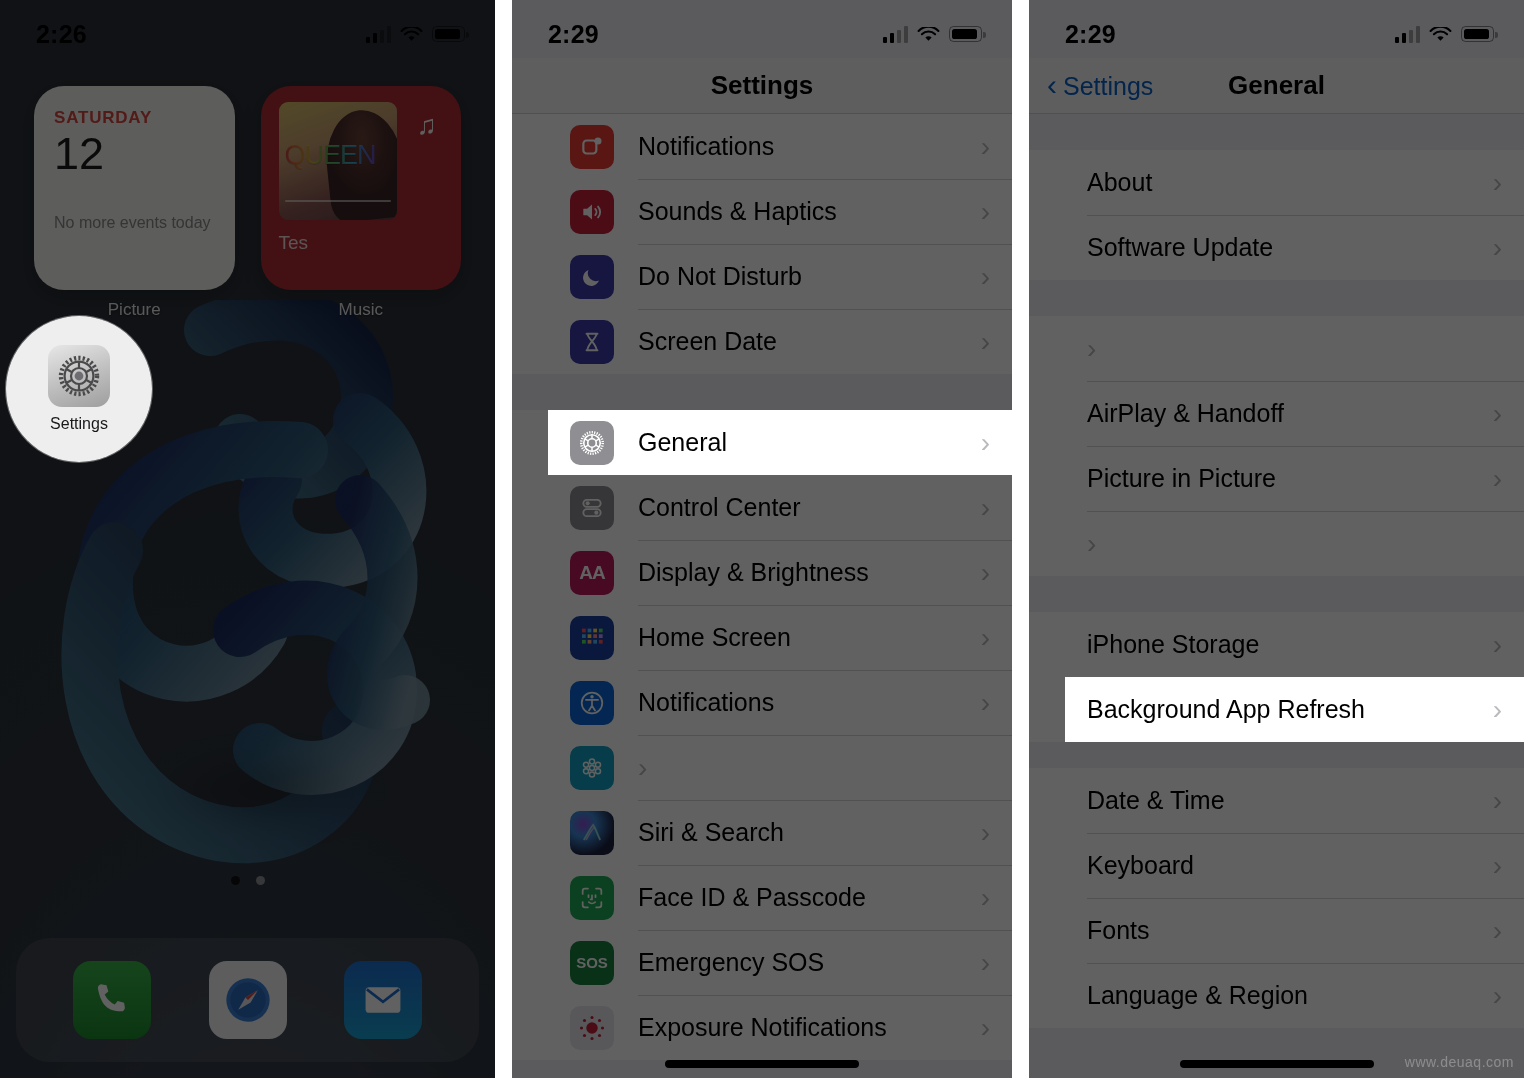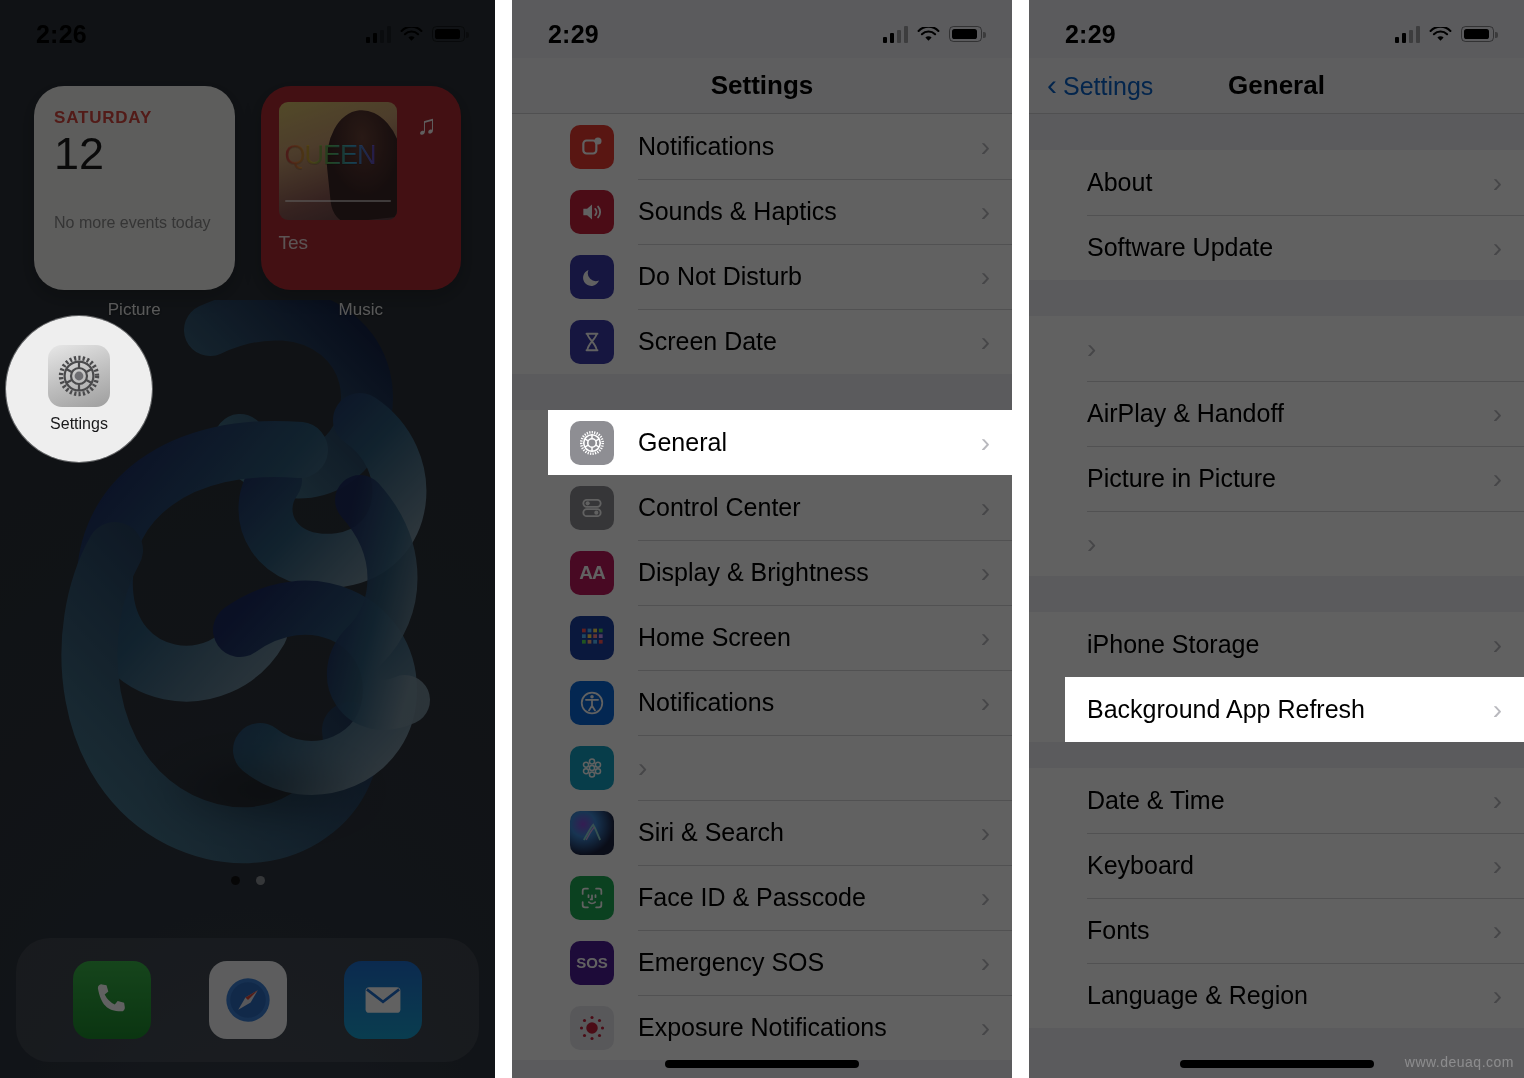--- a/index.html
+++ b/index.html
@@ -244,21 +244,21 @@
     font-family: "Liberation Sans", sans-serif;
   }
 
   
   .i-notif{background:#ea3b30;} .i-sound{background:#c4213b;}
   .i-dnd{background:#3b3ba8;}   .i-screen{background:#3b3ba8;}
   .i-general{background:#8e8e93;} .i-cc{background:#8e8e93;}
   .i-display{background:#be185d;} .i-home{background:#1b3fa0;}
   .i-access{background:#0a68d8;} .i-wall{background:#14a0c2;}
   .i-siri{background:#101a2e;}   .i-face{background:#1faa55;}
-  .i-sos{background:#4c1d95;}    .i-expo{background:#e8e8ed;}
+  .i-sos{background:#15803d;}    .i-expo{background:#e8e8ed;}
 </style>
 </head>
 <body>
 
 <div class="stage">
 
   <div class="panel p1">
     <div class="home">
 
       <svg class="wp-blob" viewBox="0 0 400 620">

